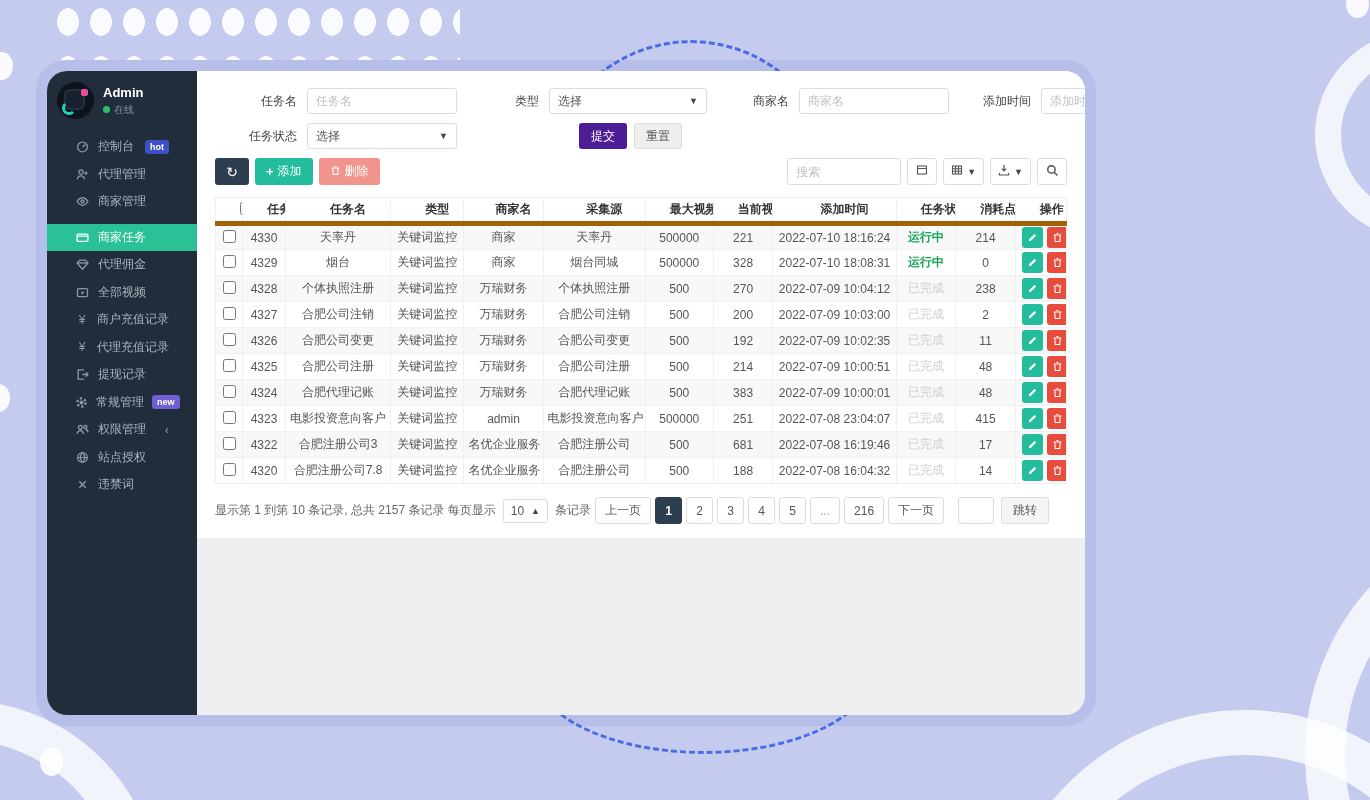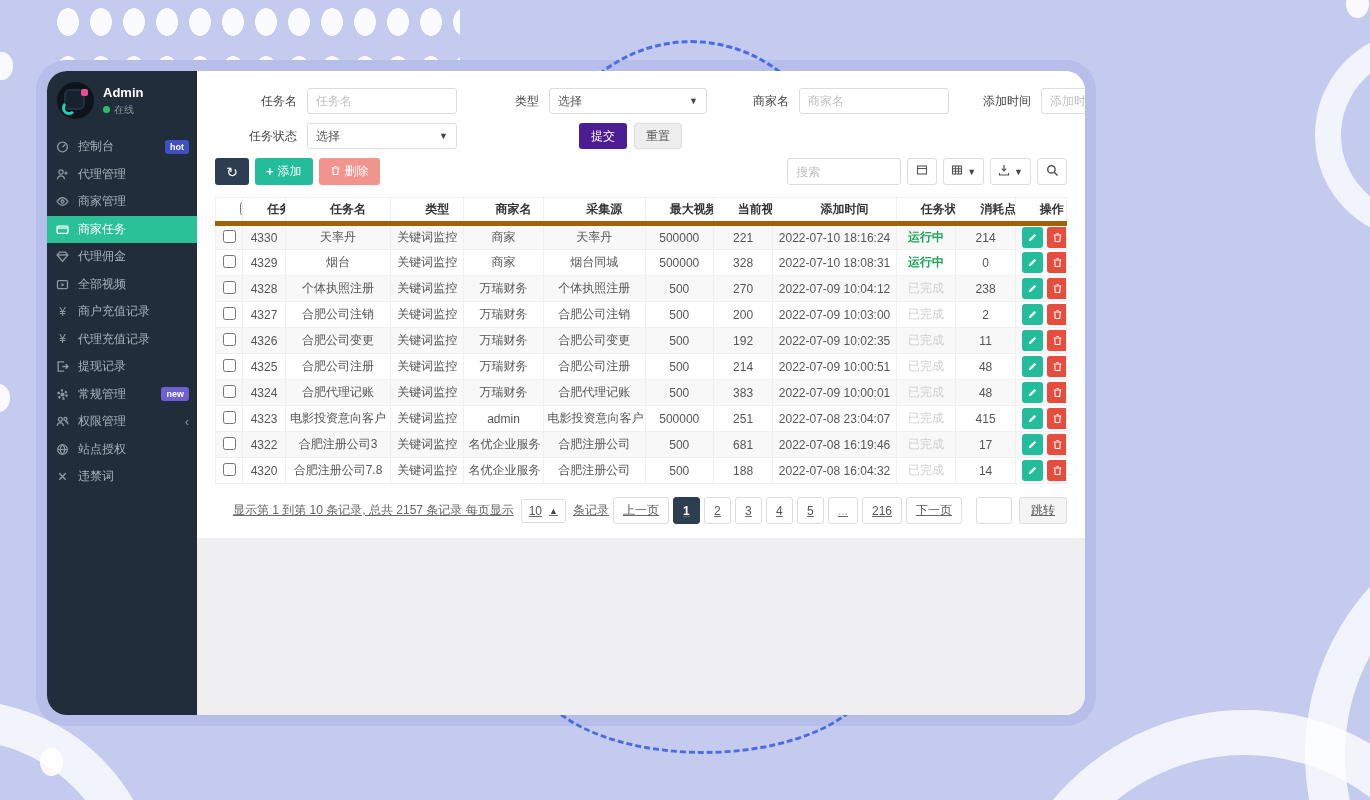--- a/index.html
+++ b/index.html
@@ -36,24 +36,24 @@
   .sidebar { width:150px; background:#222d3b; flex:0 0 150px; display:flex; flex-direction:column; }
   .user { display:flex; align-items:center; gap:9px; padding:11px 10px 12px; }
   .avatar { width:37px; height:37px; border-radius:50%; background:#0d141d; position:relative; flex:0 0 37px; overflow:hidden; }
   .avatar .sq { position:absolute; left:7px; top:7px; width:21px; height:21px; border-radius:6px; background:#17222e; border:2px solid #23313f; }
   .avatar .teal { position:absolute; left:5px; bottom:4px; width:14px; height:14px; border-radius:50%; border:3px solid #1fd4b4; border-top-color:transparent; border-right-color:transparent; }
   .avatar .pink { position:absolute; right:6px; top:7px; width:7px; height:7px; border-radius:2px; background:#e84f9b; }
   .user-name { color:#fff; font-weight:bold; font-size:13px; line-height:15px; }
   .user-status { color:#86929c; font-size:10px; display:flex; align-items:center; gap:4px; margin-top:3px;font-family:Liberation Serif, serif; }
   .status-dot { width:7px; height:7px; border-radius:50%; background:#2dbd6e; display:inline-block; }
   .menu { margin-top:2px; }
-  .menu-item { height:27.5px; display:flex; align-items:center; gap:8px; padding:0 8px; color:#a9b2bc; cursor:pointer; }
+  .menu-item { height:27.5px; display:flex; align-items:center; gap:8px; padding:0 28px; color:#a9b2bc; cursor:pointer; }
   .mi-icon { width:15px; text-align:center; color:#8d98a5; display:inline-flex; justify-content:center; }
   .mi-icon svg { stroke:currentColor; }
-  .menu-item.active { background:#2bc196; color:#fff; }
+  .menu-item.active { background:#2bc196; color:#fff;margin-top:8px; }
   .menu-item.active .mi-icon { color:#fff; }
   .mi-label { flex:1; white-space:nowrap; }
   .badge { font-size:9px; font-weight:bold; color:#fff; padding:2px 5px; border-radius:3px; line-height:10px; }
   .badge.hot { background:#3d51c4;text-align:center; }
   .badge.new { background:#6f60d2; }
   .chev { color:#8d98a5; font-size:13px; }
   
   .main { flex:1; background:#efeff1; min-width:0; }
   .panel { background:#fff; padding:17px 18px 14px; }
   
@@ -84,21 +84,21 @@
   th, td { border:1px solid #f0f0f1; height:26px; text-align:center; padding:0 4px; color:#555; font-size:12px; overflow:hidden; white-space:nowrap; }
   thead th { color:#333; font-weight:bold; border-bottom:5px solid #a16207;padding-left:24px; }
   tbody tr:nth-child(odd) { background:#f8f8f9; }
   input[type=checkbox] { width:13px; height:13px; cursor:pointer; }
   .st[data-status="running"] { color:#18a357; font-weight:bold; }
   .st[data-status="done"] { color:#cfcfcf; }
   .op { width:21px; height:21px; border:none; border-radius:3px; display:inline-flex; align-items:center; justify-content:center; cursor:pointer; margin:0 2px; vertical-align:middle; }
   .op.edit { background:#23bd9b; }
   .op.del { background:#e74c3c; }
   
-  .tfoot { display:flex; align-items:center; justify-content:flex-end; margin-top:13px; color:#666;text-decoration:underline; }
+  .tfoot { display:flex; align-items:center; justify-content:flex-start; margin-top:13px; color:#666; }
   .tfoot-left { display:flex; align-items:center; }
   .pagesize { display:inline-flex; align-items:center; gap:7px; border:1px solid #ddd; border-radius:3px; background:#fff; height:24px; padding:0 7px; margin:0 7px; color:#555; cursor:pointer; }
   .pagination { display:flex; align-items:center; }
   .pg-btn { min-width:27px; height:27px; padding:0 9px; border:1px solid #ddd; border-radius:3px; background:#fff; color:#555; margin-left:4px; display:inline-flex; align-items:center; justify-content:center; cursor:pointer; font-size:12px; font-family:inherit; }
   .pg-btn.active { background:#2c3e50; border-color:#2c3e50; color:#fff; font-weight:bold; }
   .pg-btn.ellipsis { color:#aaa; cursor:default; }
   .jump-input { width:36px; height:27px; border:1px solid #ddd; border-radius:3px; margin-left:14px; outline:none; padding:0 5px; font-family:inherit; }
   .jump-btn { background:#f5f5f5; border:1px solid #ddd; color:#555; height:27px; padding:0 11px; border-radius:3px; margin-left:7px; cursor:pointer; font-family:inherit; font-size:12px; }
 </style>
 </head>

